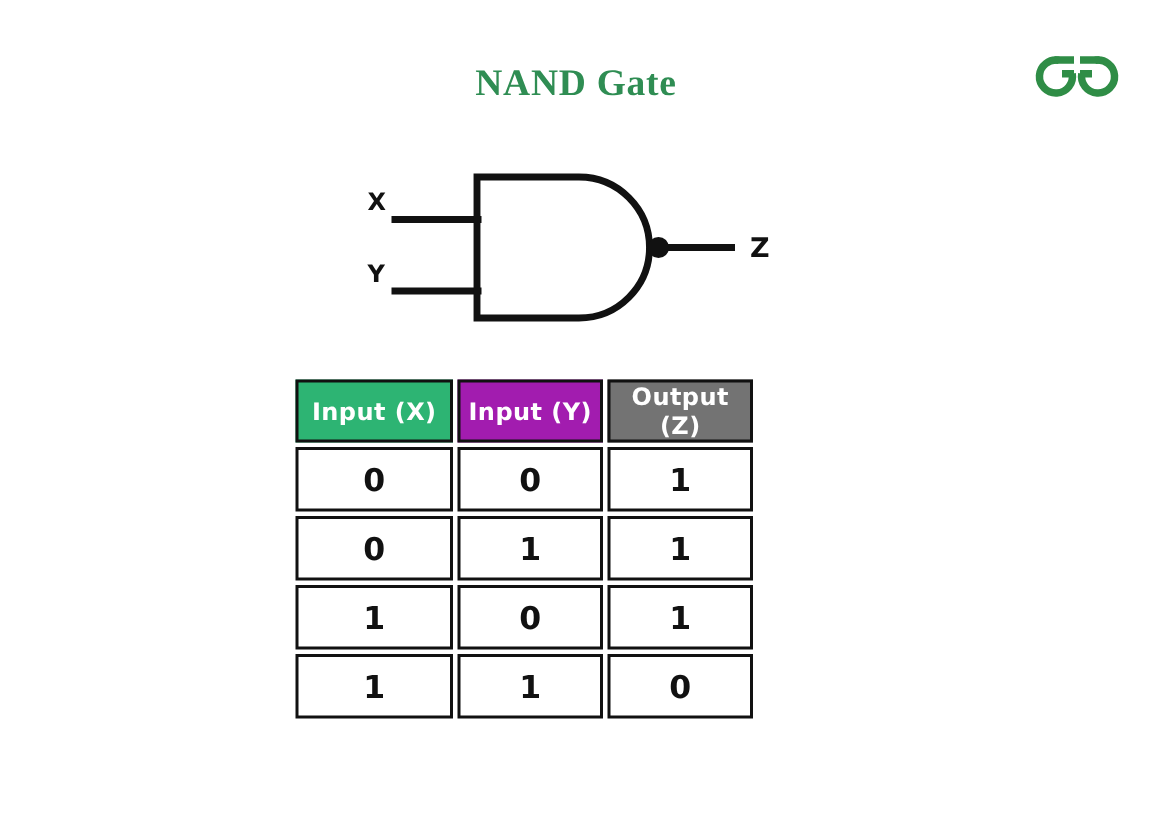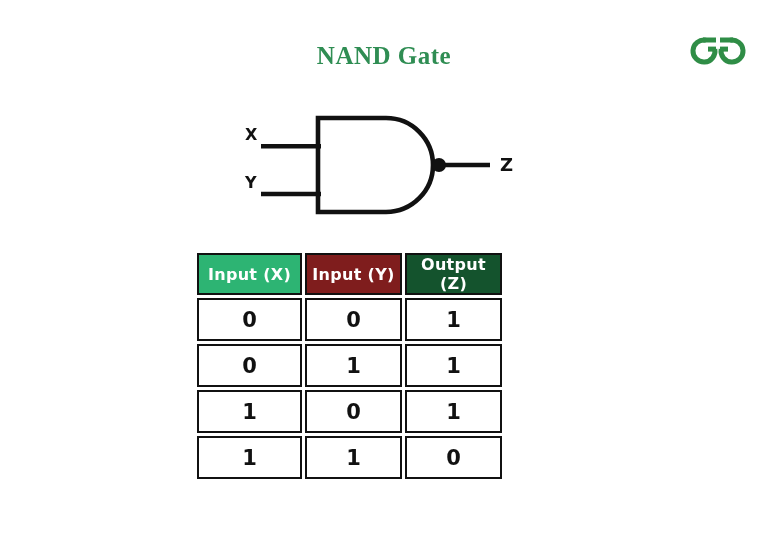--- a/index.html
+++ b/index.html
@@ -112,22 +112,22 @@
         <text x="10" y="88" font-size="16">Y</text>
         <text x="265" y="71" font-size="18">Z</text>
       </g>
     </svg>
   </div>
 
   <table class="truth-table">
     <thead>
       <tr>
           <th style="background-color: rgb(45, 180, 115); color: rgb(255, 255, 255); border-color: rgb(17, 17, 17);">Input (X)</th>
-          <th style="background-color: #7f1d1d; color: rgb(255, 255, 255); border-color: rgb(17, 17, 17);">Input (Y)</th>
-          <th style="background-color: #14532d; color: rgb(255, 255, 255); border-color: rgb(17, 17, 17);">Output (Z)</th>
+          <th style="background-color: #a21caf; color: rgb(255, 255, 255); border-color: rgb(17, 17, 17);">Input (Y)</th>
+          <th style="background-color: #737373; color: rgb(255, 255, 255); border-color: rgb(17, 17, 17);">Output (Z)</th>
         </tr>
     </thead>
     <tbody>
         <tr>
           <td style="border-color: rgb(17, 17, 17);">0</td>
           <td style="border-color: rgb(17, 17, 17);">0</td>
           <td style="border-color: rgb(17, 17, 17);">1</td>
         </tr>
         <tr>
           <td style="border-color: rgb(17, 17, 17);">0</td>

